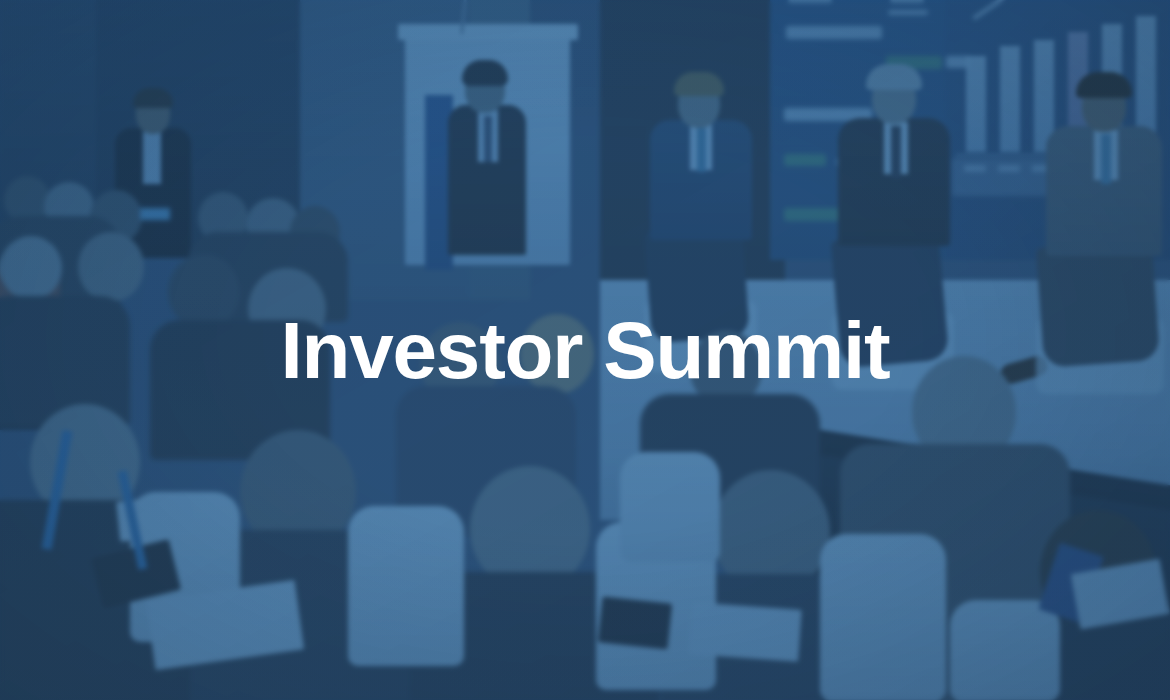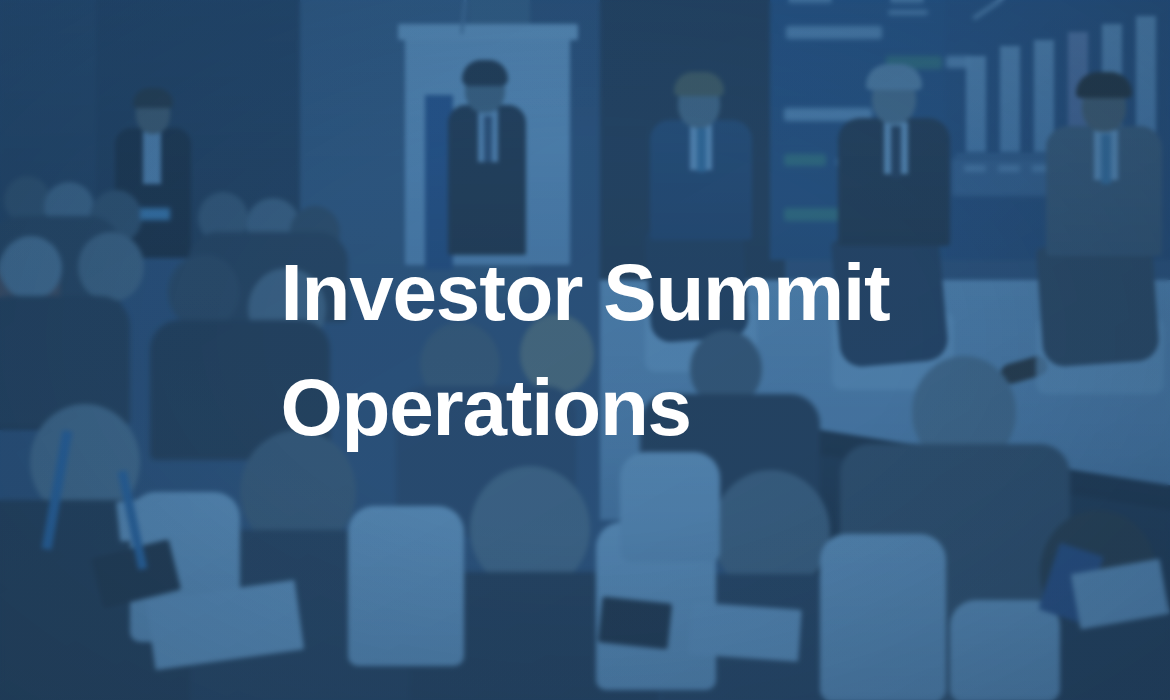--- a/index.html
+++ b/index.html
@@ -479,17 +479,16 @@
     <div class="photo-blur"></div>
   </div>
 
   <div class="tint" style="background: linear-gradient(180deg, rgba(96,150,196,.92) 0%, rgba(84,138,186,.92) 45%, rgba(92,146,192,.92) 100%);"></div>
   <div class="tint2" style="background: linear-gradient(150deg, rgba(47,99,146,.42) 0%, rgba(61,109,150,.40) 48%, rgba(52,96,137,.46) 100%);"></div>
   <div class="vignette"></div>
 
   <div class="title-wrap">
     <h1 class="title">
       <span class="ln">Investor Summit</span>
-      <span class="ln">Operations</span>
     </h1>
   </div>
 
 </div>
 
 </body></html>

